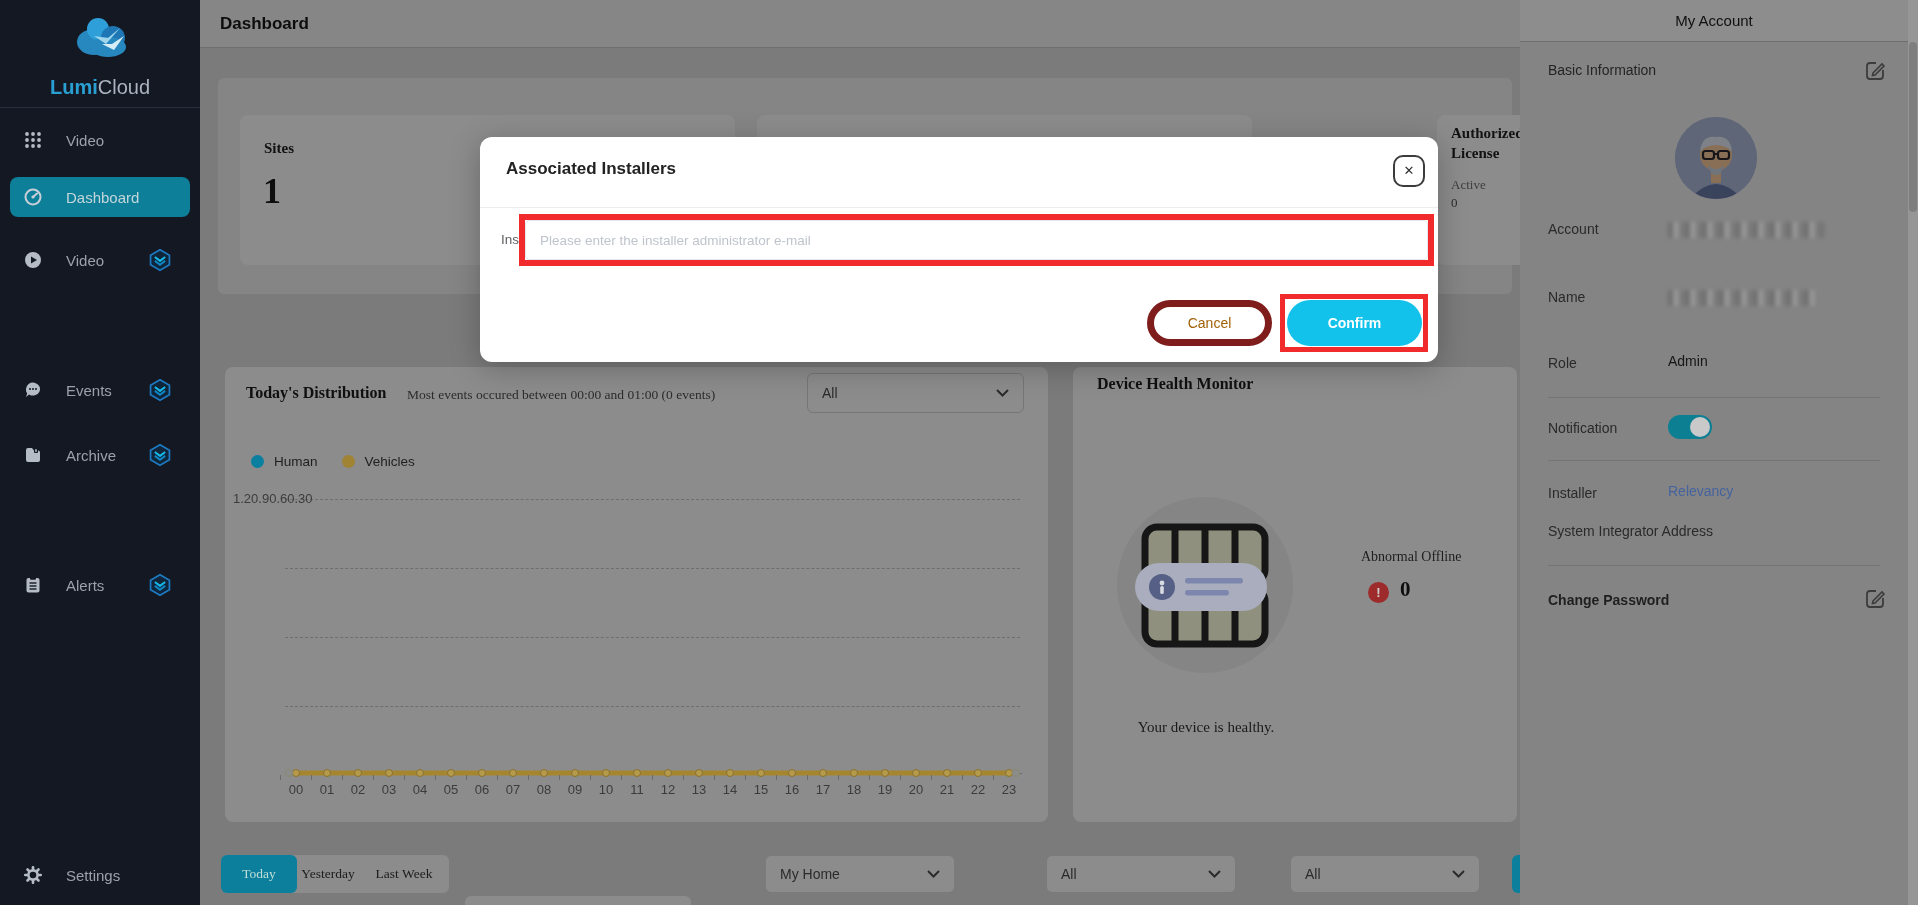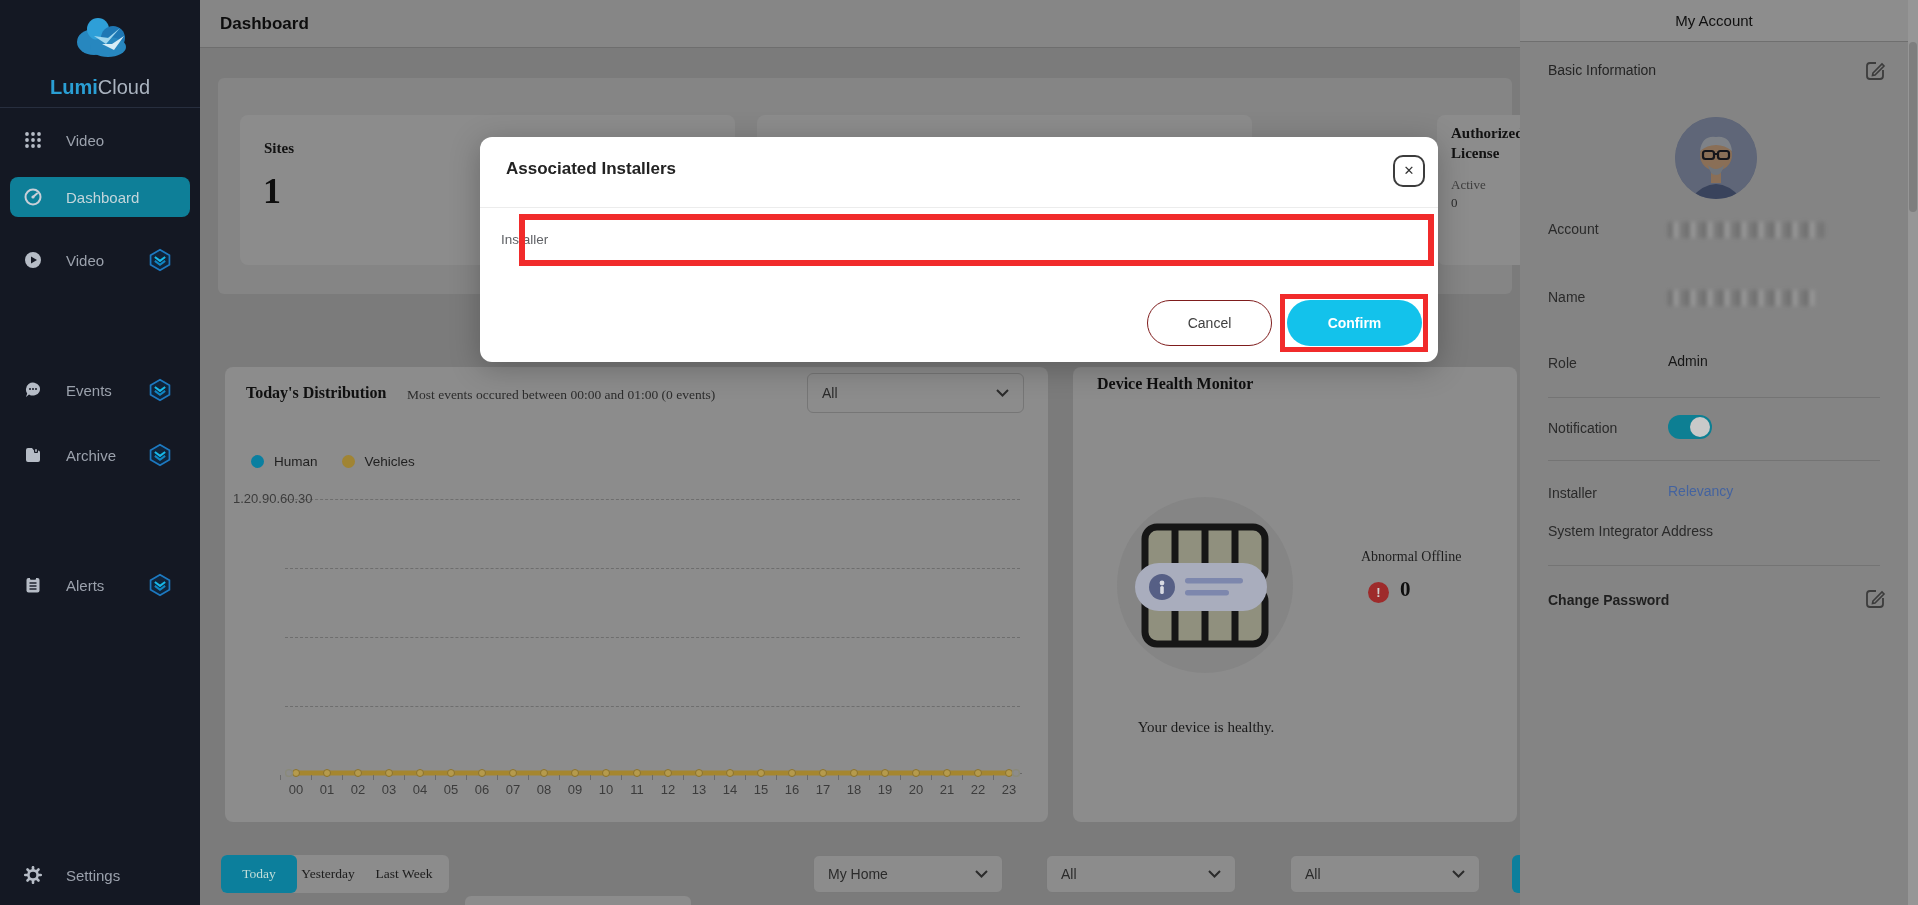--- a/index.html
+++ b/index.html
@@ -92,21 +92,21 @@
   .fb-group { position:absolute; top:855px; height:38px; background:#8c8c8c; border-radius:6px;
               display:flex; align-items:center; z-index:1; }
   .fb-seg { left:221px; width:228px; }
   .seg-btn { height:38px; display:flex; align-items:center; justify-content:center;
              font-family:"Liberation Serif", serif; font-size:13.5px; color:#1c1c1c; cursor:pointer; }
   .seg-today { width:76px; background:#0c7f9c; color:#c2ded9; border-radius:6px; }
   .seg-mid { width:62px; } .seg-last { width:90px; }
   .fb-date { left:465px; width:226px; padding:0 12px; gap:9px; cursor:pointer;margin-top:41px; }
   .date-text { font-size:13.5px; color:#49525c; }
   .fb-select { border:1px solid #7a7a7a; justify-content:space-between; padding:0 14px; cursor:pointer; }
-  .fb-site { left:813px; width:190px; }
+  .fb-site { left:765px; width:190px; }
   .fb-all1 { left:1046px; width:190px; }
   .fb-all2 { left:1290px; width:190px; }
   .fb-teal { position:absolute; left:1512px; top:855px; width:60px; height:38px;
              background:#0c7f9c; border-radius:6px; z-index:1; }
 
   
   .account-panel { position:absolute; left:1520px; top:0; width:388px; height:905px;
                    background:#848484; z-index:20; }
   .ap-header { position:absolute; left:0; top:0; width:388px; height:42px; background:#8d8d8d;
                border-bottom:1px solid #6f6f6f; display:flex; align-items:center; justify-content:center; }
@@ -139,21 +139,21 @@
                  font-size:13px; color:#333; line-height:28px; text-align:center; }
   .modal-divider { position:absolute; left:0; top:70px; width:958px; height:1px; background:#ececec; }
   .modal-field-label { position:absolute; left:21px; top:95px; font-size:13.5px; color:#606266; }
   .modal-input { position:absolute; left:45px; top:83px; width:903px; height:40px;
                  border:1px solid #e4e7ed; border-radius:4px; padding:0 14px;
                  font-size:13.5px; color:#333; outline:none;
                  font-family:"Liberation Sans", sans-serif; }
   .modal-input::placeholder { color:#bfc4cc; }
   .btn { position:absolute; top:163px; height:46px; border-radius:23px; font-size:14px;
          display:flex; align-items:center; justify-content:center; cursor:pointer; }
-  .btn-cancel { left:667px; width:125px; background:#fff; border:1px solid #7f1d1d; color:#404040; }
+  .btn-cancel { left:667px; width:125px; background:#fff; border:7px solid #7f1d1d; color:#a16207; }
   .btn-confirm { left:807px; width:135px; background:#13c2eb; border:none; color:#ffffff; font-weight:bold; }
 
   
   .anno { position:absolute; border:6px solid #f12b2b; z-index:120; pointer-events:none; }
   .anno-input { left:519px; top:214px; width:915px; height:52px; }
   .anno-confirm { left:1280px; top:294px; width:148px; height:58px; border-width:5px; }
 </style>
 </head>
 <body>
 
@@ -523,20 +523,21 @@
 
   <div class="scroll-track">
     <div class="scroll-thumb"></div>
   </div>
 
   <div class="modal">
     <div class="modal-title">Associated Installers</div>
     <div class="modal-close">✕</div>
     <div class="modal-divider"></div>
     <div class="modal-field-label">Installer</div>
+    <input class="modal-input" type="text" placeholder="Please enter the installer administrator e-mail" style="">
     <div class="btn btn-cancel">Cancel</div>
     <div class="btn btn-confirm">Confirm</div>
   </div>
 
   <div class="anno anno-input"></div>
   <div class="anno anno-confirm"></div>
 
 </div>
 
 </body></html>

